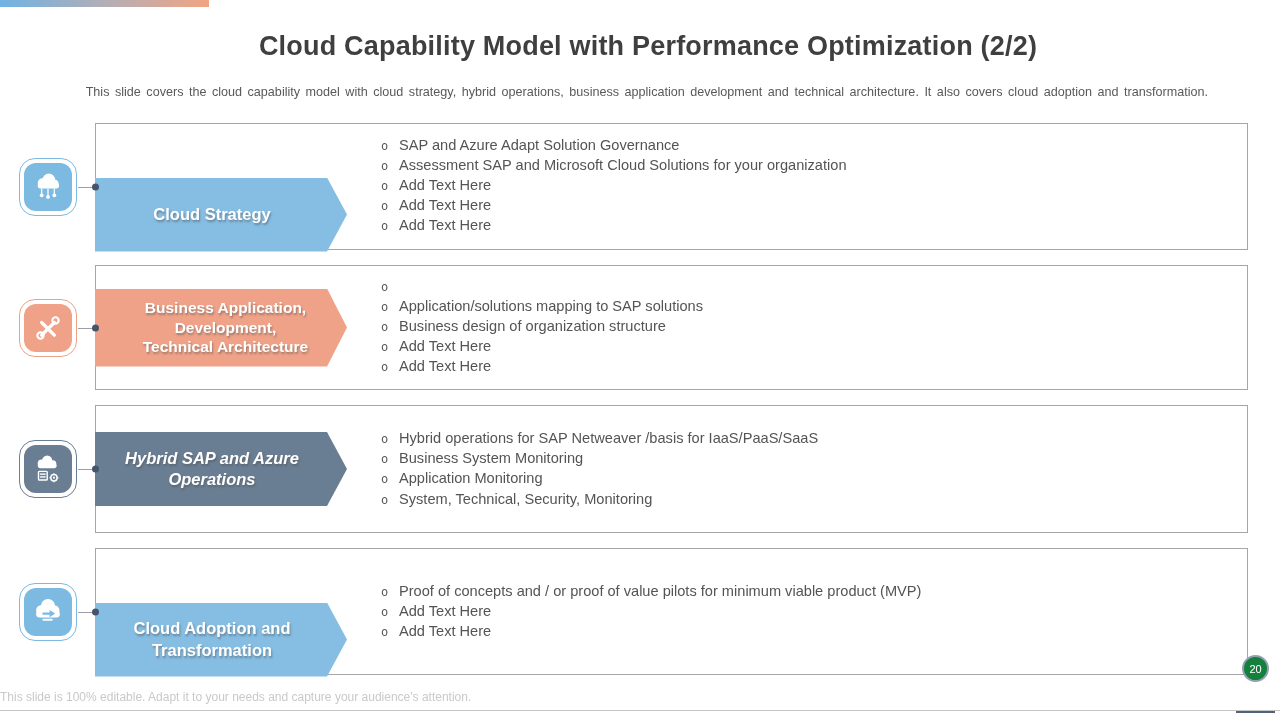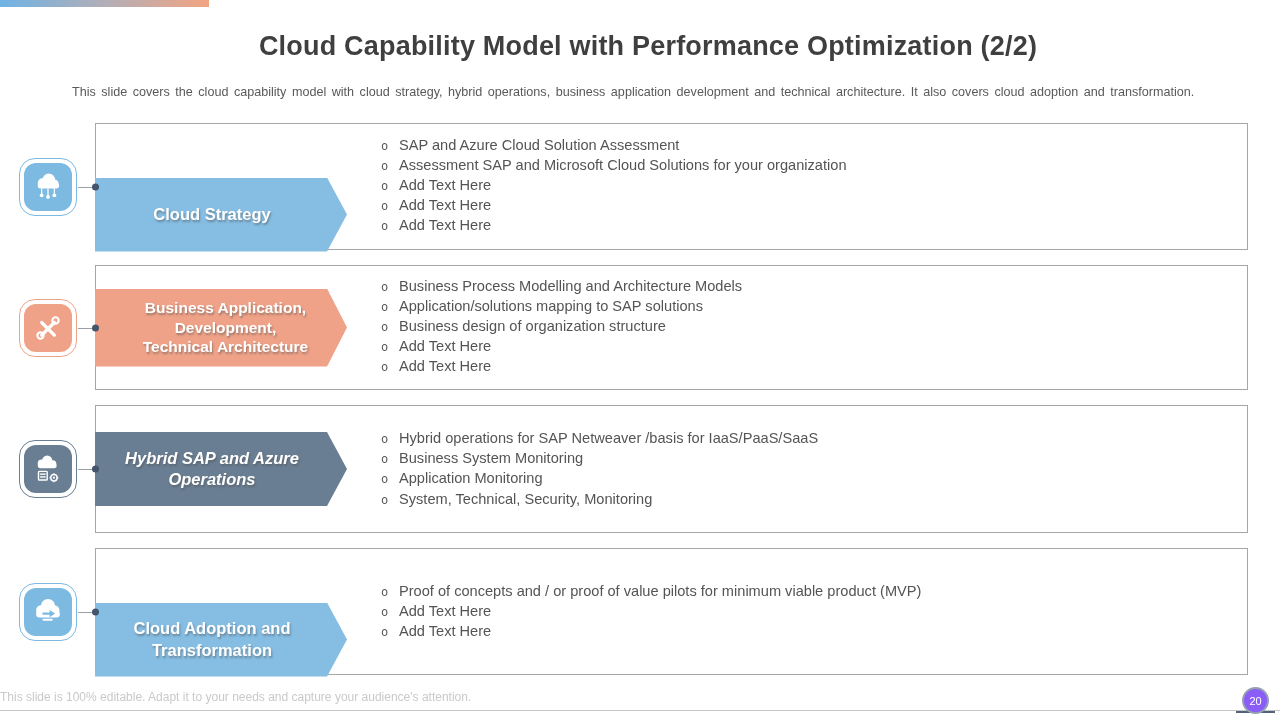--- a/index.html
+++ b/index.html
@@ -5,21 +5,21 @@
   * { margin:0; padding:0; box-sizing:border-box; }
   html,body { width:1280px; height:720px; }
   body {
     position:relative; width:1280px; height:720px; background:#ffffff;
     font-family:"Liberation Sans", sans-serif; overflow:hidden;
   }
   .gradient-bar { position:absolute; left:0; top:0; width:209px; height:7px;
     background:linear-gradient(90deg,#6FB3E4 0%,#B9ADB2 55%,#F2A482 100%); }
   .title { position:absolute; top:31px; left:8px; width:100%; text-align:center;
     font-size:27px; font-weight:bold; color:#3F3F3F; letter-spacing:.2px; }
-  .subtitle { position:absolute; top:85px; left:72px; right:72px; text-align:left;
+  .subtitle { position:absolute; top:85px; left:72px; right:72px; text-align:right;
     font-size:12.6px; color:#595959; word-spacing:2px; }
 
   .row-group { position:absolute; left:0; width:1280px; }
   .r0 { top:123px; height:127px; }
   .r1 { top:265px; height:125px; }
   .r2 { top:405px; height:128px; }
   .r3 { top:548px; height:127px; }
 
   .box { position:absolute; left:95px; right:32px; top:0; bottom:0;
     border:1px solid #A6A6A6; background:#fff; }
@@ -57,22 +57,22 @@
   .bullets ul { list-style:none; }
   .bullets li { display:flex; align-items:flex-start; font-size:14.6px;
     color:#545454; line-height:19.2px; }
   .marker { font-family:"DejaVu Sans Mono", monospace; font-size:12px; color:#595959;
     width:18px; flex:0 0 18px; padding-top:1px; }
 
   .footer-note { position:absolute; top:690px; left:0; width:100%; 
     font-size:12px; color:#C9C9C9; }
   .bottom-line { position:absolute; top:710px; left:0; width:1280px; height:0;
     border-top:1.5px solid #C6C6C6; }
-  .page-badge { position:absolute; left:1242px; top:687px; width:27px; height:27px;
-    border-radius:50%; background:#8b5cf6; border:2px solid #94A1B1; color:#fff;
+  .page-badge { position:absolute; left:1242px; top:655px; width:27px; height:27px;
+    border-radius:50%; background:#15803d; border:2px solid #94A1B1; color:#fff;
     font-size:11px; display:flex; align-items:center; justify-content:center; z-index:4; }
   .badge-underline { position:absolute; left:1236px; top:711px; width:39px; height:0;
     border-top:2.5px solid #50637A; }
 </style>
 </head>
 <body>
 
 <div class="gradient-bar"></div>
 <div class="title">Cloud Capability Model with Performance Optimization (2/2)</div>
 <div class="subtitle">This slide covers the cloud capability model with cloud strategy, hybrid operations, business application development and technical architecture. It also covers cloud adoption and transformation.</div>
@@ -101,21 +101,21 @@
             <circle cx="32" cy="34.5" r="2.4"></circle>
         </g>
       </svg>
     </div>
   </div>
   <div class="arrow">Cloud Strategy</div>
   <div class="bullets">
     <ul>
       <li>
           <span class="marker">o</span>
-          <span>SAP and Azure Cloud Solution Assessment</span>
+          <span>SAP and Azure Adapt Solution Governance</span>
         </li>
       <li>
           <span class="marker">o</span>
           <span>Assessment SAP and Microsoft Cloud Solutions for your organization</span>
         </li>
       <li>
           <span class="marker">o</span>
           <span>Add Text Here</span>
         </li>
       <li>
@@ -146,21 +146,20 @@
             <circle cx="14.5" cy="33.5" r="4"></circle>
         </g>
       </svg>
     </div>
   </div>
   <div class="arrow">Business Application, Development, Technical Architecture</div>
   <div class="bullets">
     <ul>
       <li>
           <span class="marker">o</span>
-          <span>Business Process Modelling and Architecture Models</span>
         </li>
       <li>
           <span class="marker">o</span>
           <span>Application/solutions mapping to SAP solutions</span>
         </li>
       <li>
           <span class="marker">o</span>
           <span>Business design of organization structure</span>
         </li>
       <li>

